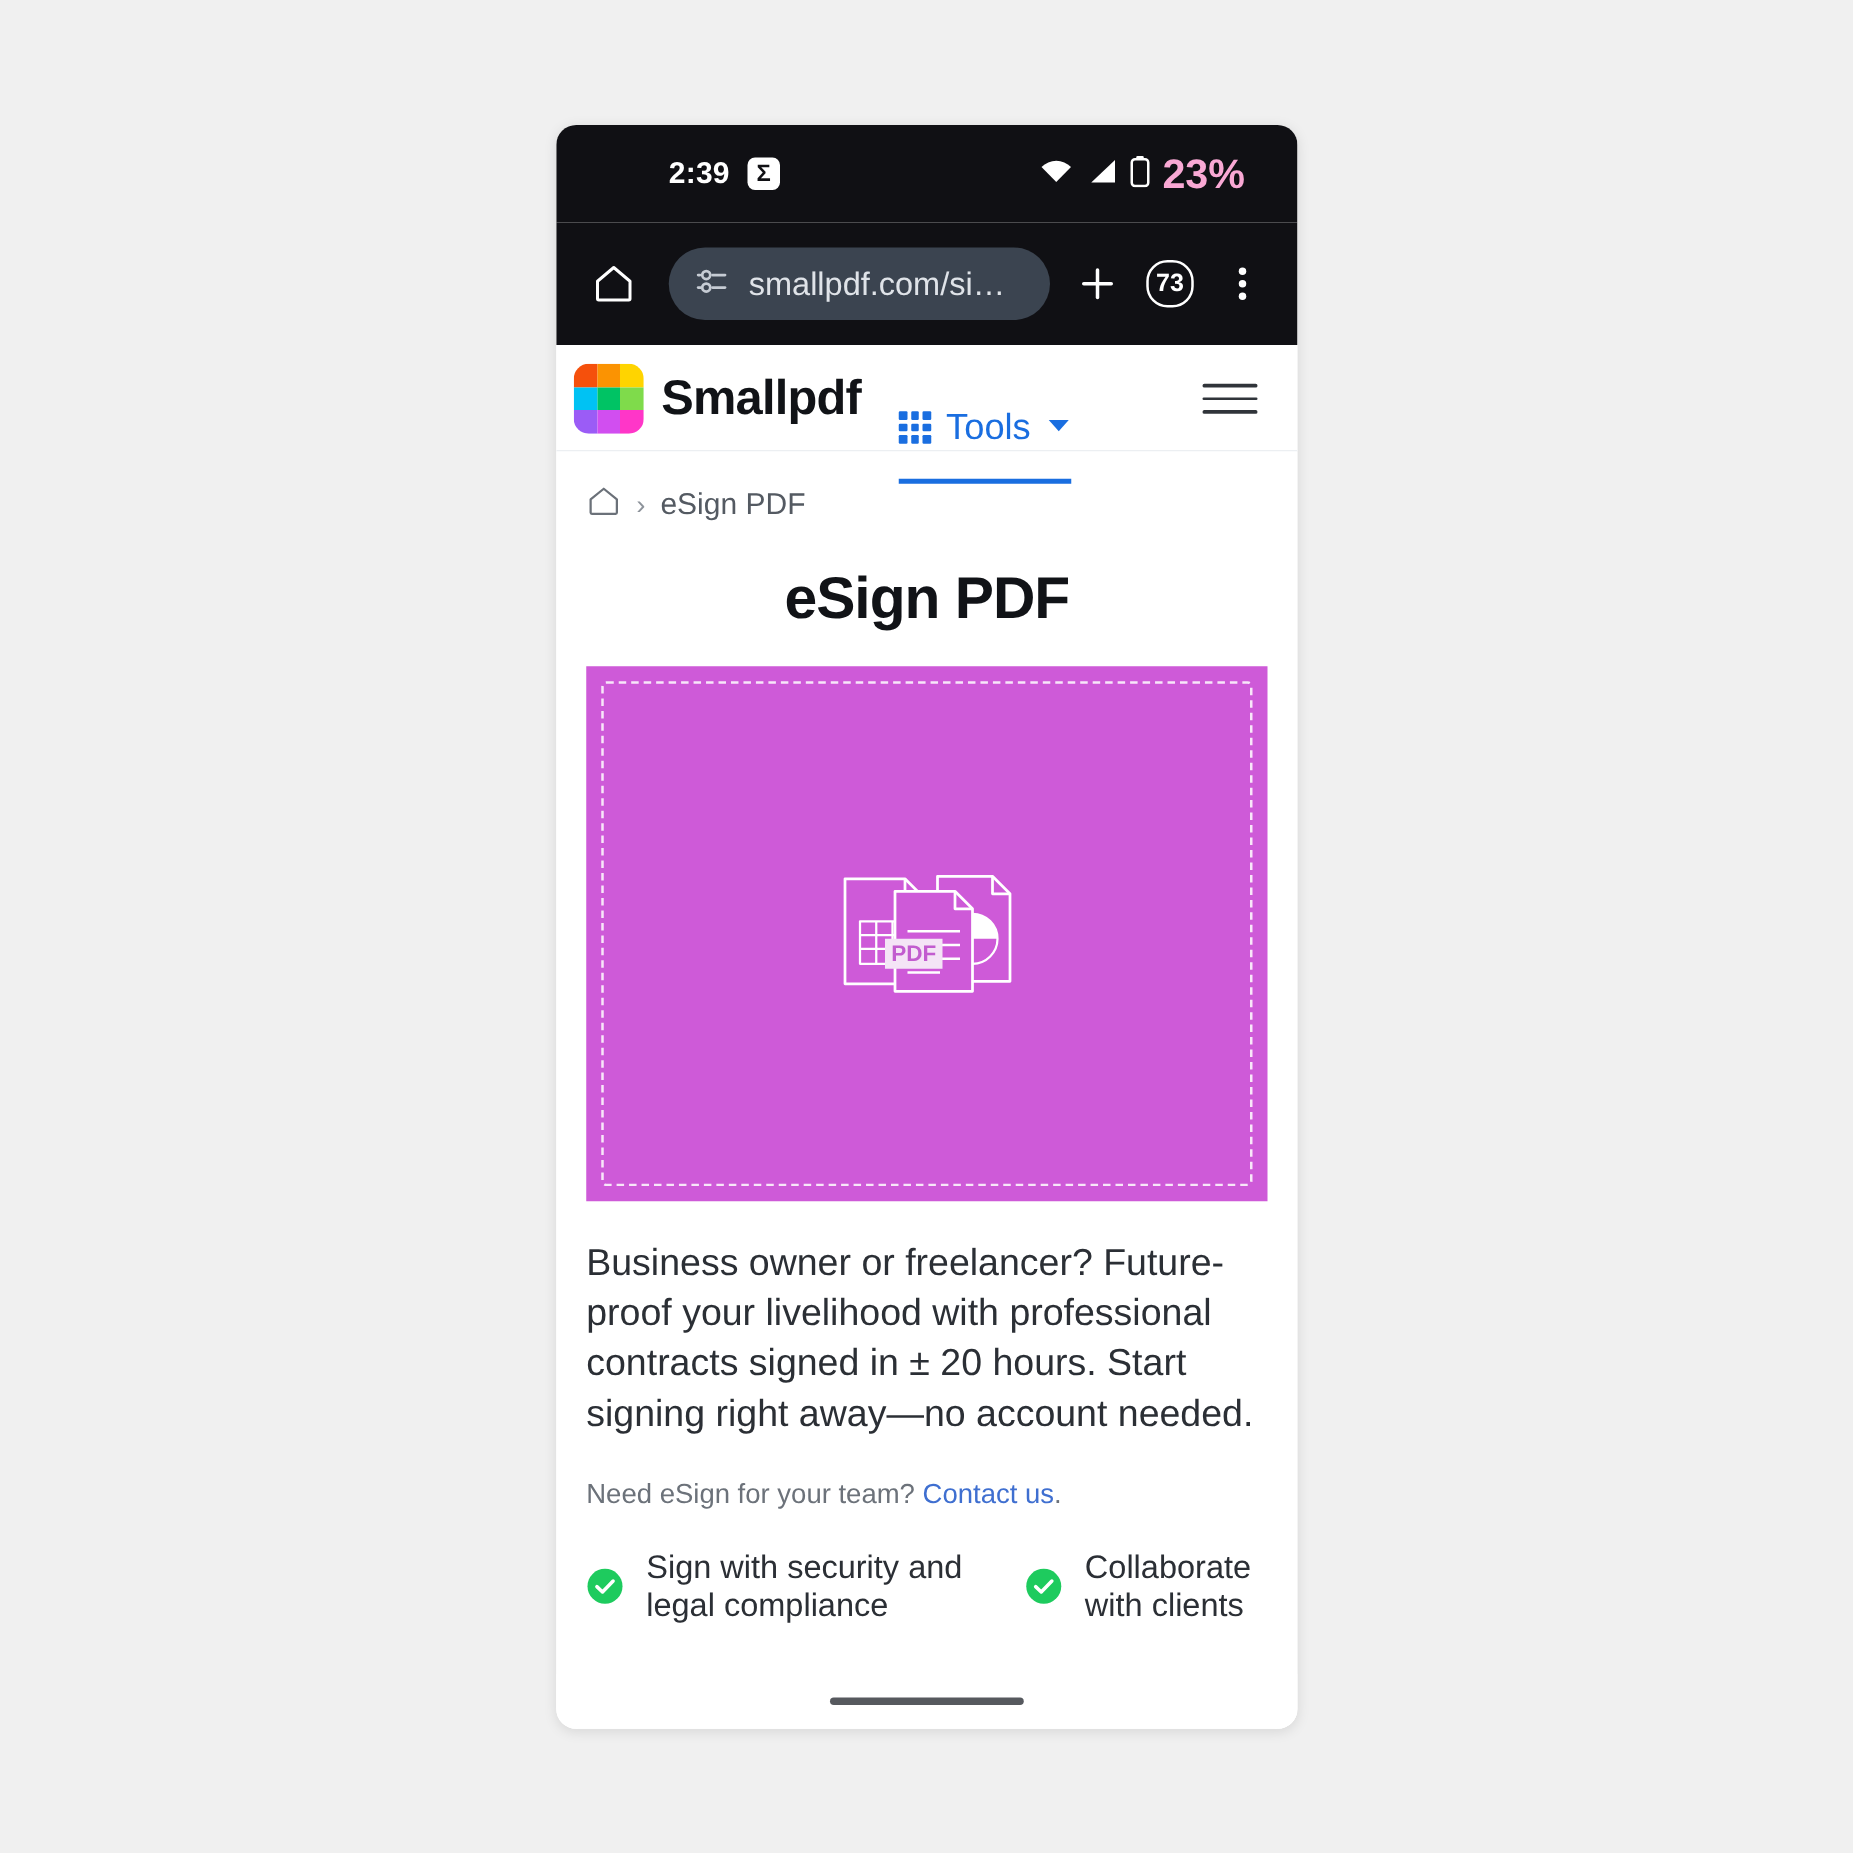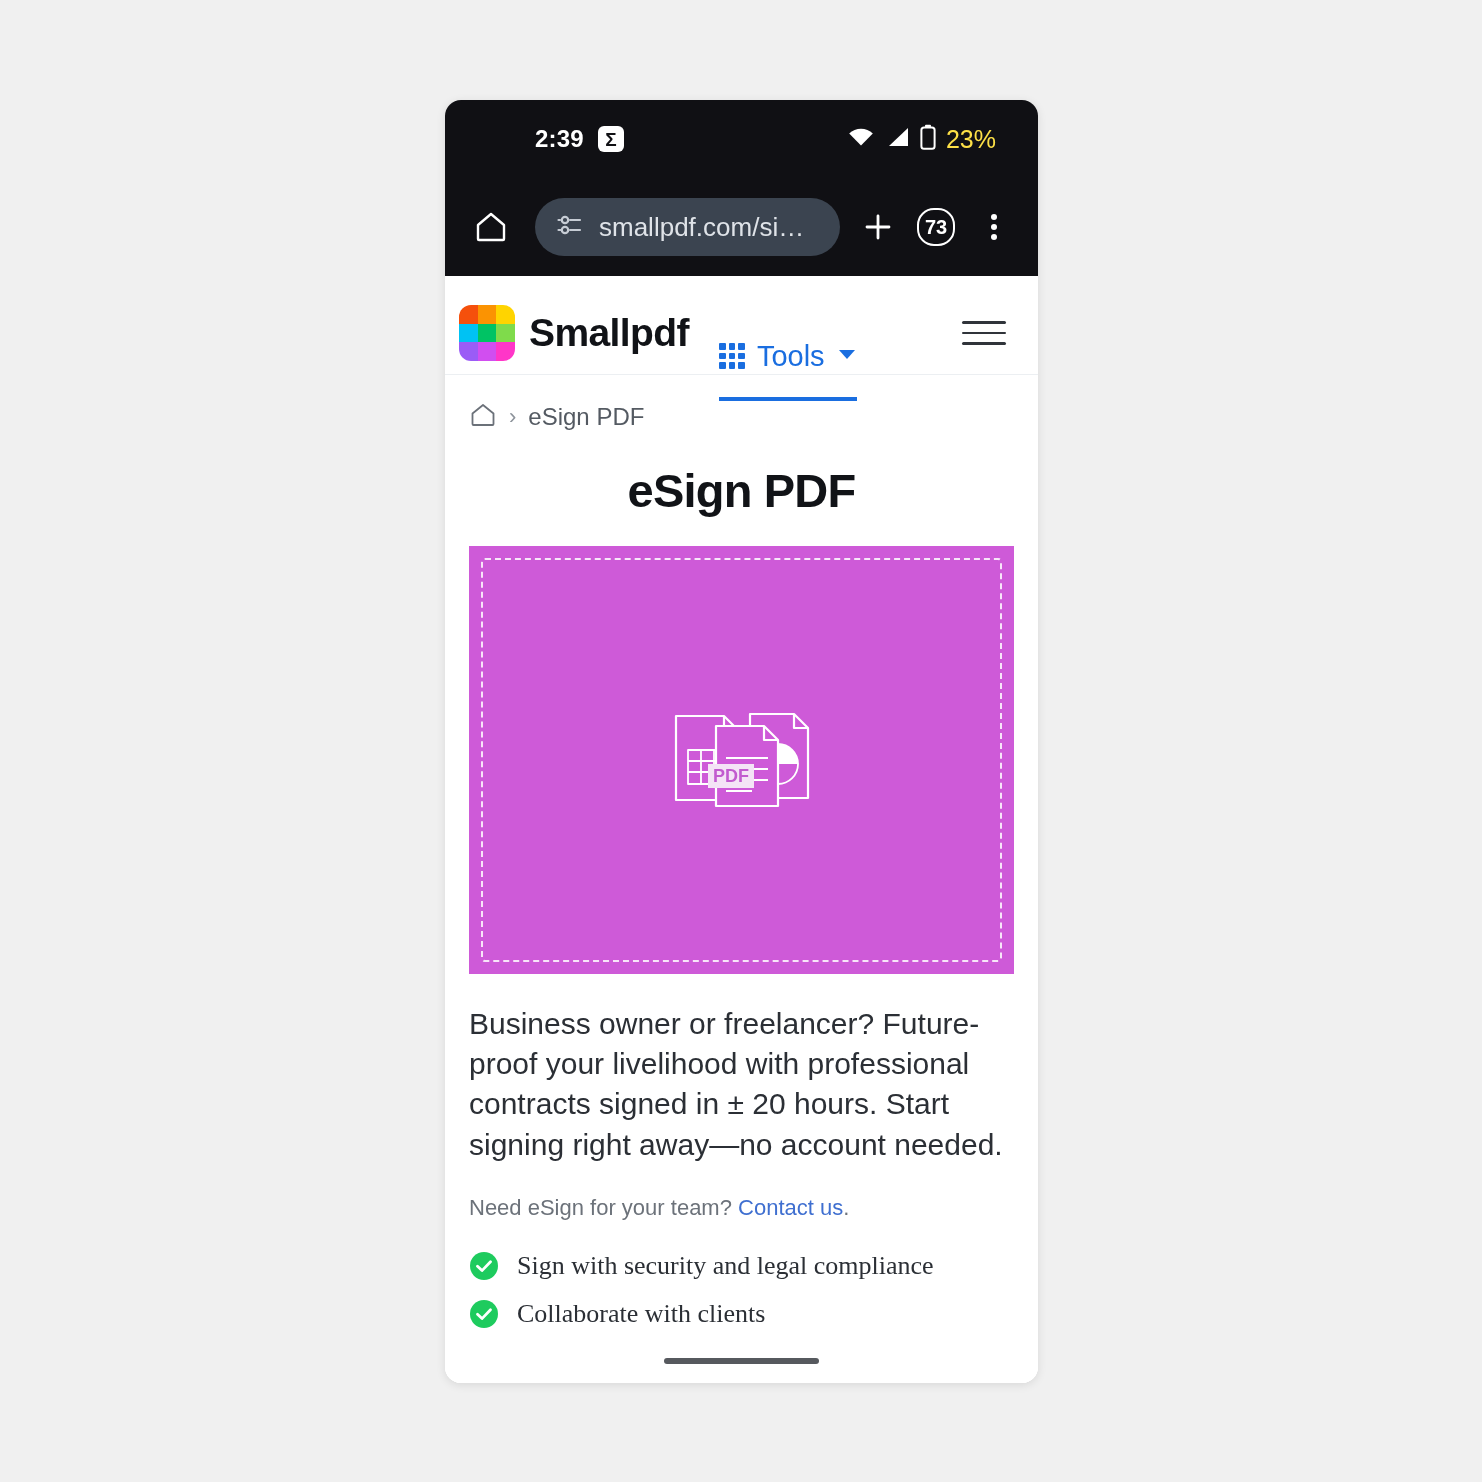--- a/index.html
+++ b/index.html
@@ -64,23 +64,23 @@
   #status-right {
     position: absolute;
     right: 42px;
     top: 0;
     height: 78px;
     display: flex;
     align-items: center;
     gap: 10px;
   }
   #battery-pct {
-    color: #fde047;
-    font-size: 25px;
-    font-weight: 400;
+    color: #f9a8d4;
+    font-size: 33px;
+    font-weight: 700;
   }
 
   
   #chrome-bar {
     height: 98px;
     background: #101014;
     display: flex;
     align-items: center;
     padding: 0 18px;
     gap: 6px;
@@ -136,21 +136,21 @@
     justify-content: center;
     line-height: 1;
   }
 
   
   #site-header {
     height: 82px;
     background: #ffffff;
     display: flex;
     align-items: center;
-    padding: 16px 22px 0 14px;
+    padding: 2px 22px 0 14px;
     border-bottom: 1px solid #eceff2;
     position: relative;
   }
   #brand {
     display: flex;
     align-items: center;
     gap: 14px;
     cursor: pointer;
   }
   #brand-logo {
@@ -320,23 +320,22 @@
   #contact-link {
     color: #3f6fd0;
     text-decoration: none;
     cursor: pointer;
   }
 
   
   #features {
     margin-top: 30px;
     display: flex;
-    flex-direction: column;
-    gap: 18px;
-    font-family: Liberation Serif, serif;
+    flex-direction: row;
+    gap: 42px;
   }
   .feature-row {
     display: flex;
     align-items: center;
     gap: 18px;
   }
   .check-icon {
     width: 30px;
     height: 30px;
     flex: none;

